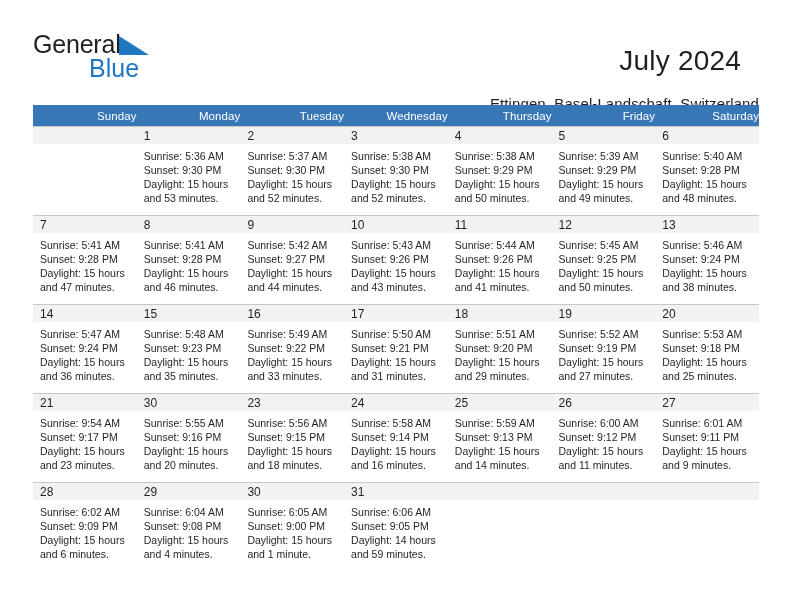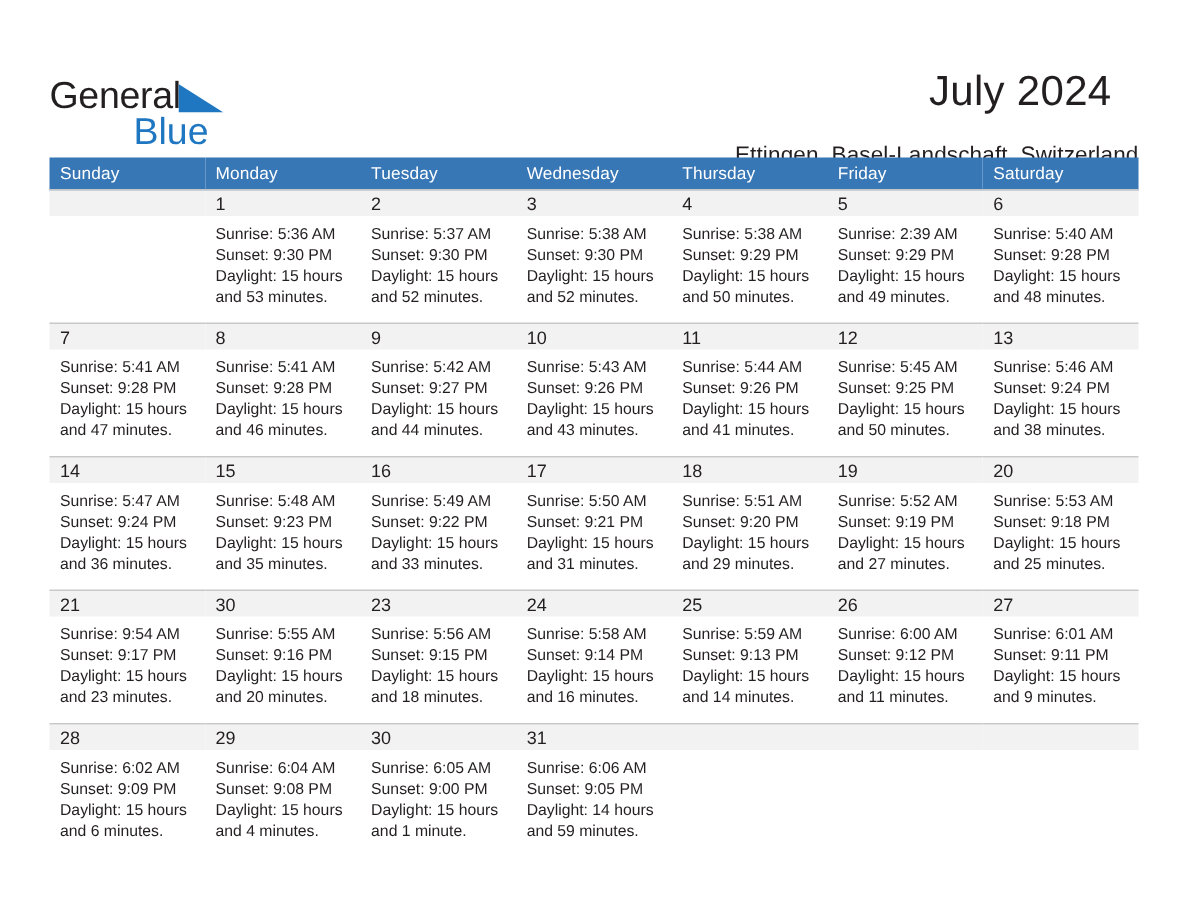--- a/index.html
+++ b/index.html
@@ -25,21 +25,21 @@
   .top {
     position: absolute;
     left: 33px;
     top: 28px;
     right: 33px;
     height: 72px;
   }
   .logo {
     position: absolute;
     left: 0;
-    top: 24px;
+    top: 4px;
     width: 200px;
     height: 60px;
   }
   .logo-general {
     font-size: 25px;
     color: #231f20;
     letter-spacing: -0.2px;
     line-height: 1;
     display: inline-block;
   }
@@ -85,21 +85,21 @@
     top: 105px;
     width: 726px;
     border-collapse: collapse;
     table-layout: fixed;
   }
   .calendar th {
     background: #3877b5;
     color: #ffffff;
     font-weight: normal;
     font-size: 11.5px;
-    text-align: left;
+    text-align: right;
     padding: 4px 0 4px 7px;
     height: 13px;
     letter-spacing: 0.1px;
   }
   .calendar td {
     vertical-align: top;
     padding: 0;
     width: 103.71px;
     border-top: 1px solid #c8c8c8;
   }
@@ -201,21 +201,21 @@
             <div class="info">
               <div>Sunrise: 5:38 AM</div>
               <div>Sunset: 9:29 PM</div>
               <div>Daylight: 15 hours</div>
               <div>and 50 minutes.</div>
             </div>
           </td>
           <td>
             <div class="daynum">5</div>
             <div class="info">
-              <div>Sunrise: 2:39 AM</div>
+              <div>Sunrise: 5:39 AM</div>
               <div>Sunset: 9:29 PM</div>
               <div>Daylight: 15 hours</div>
               <div>and 49 minutes.</div>
             </div>
           </td>
           <td>
             <div class="daynum">6</div>
             <div class="info">
               <div>Sunrise: 5:40 AM</div>
               <div>Sunset: 9:28 PM</div>

